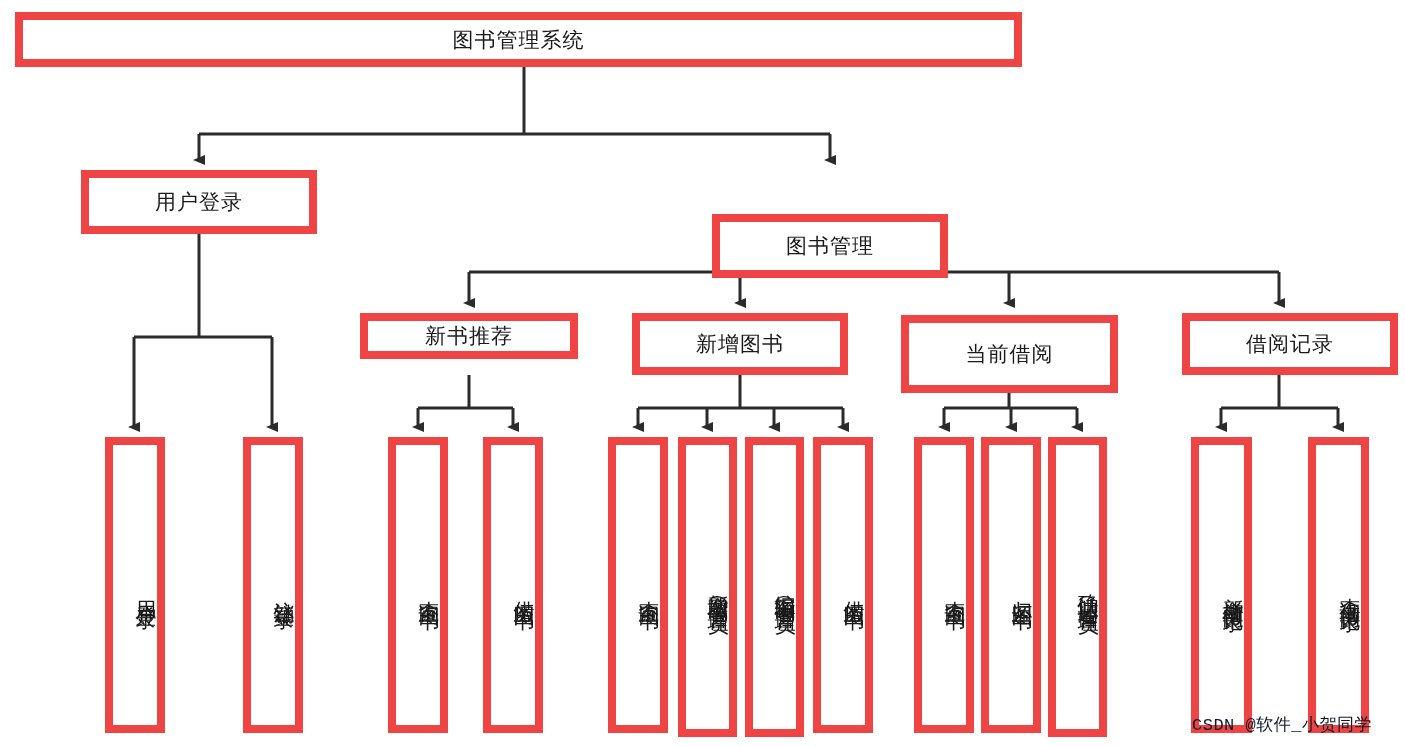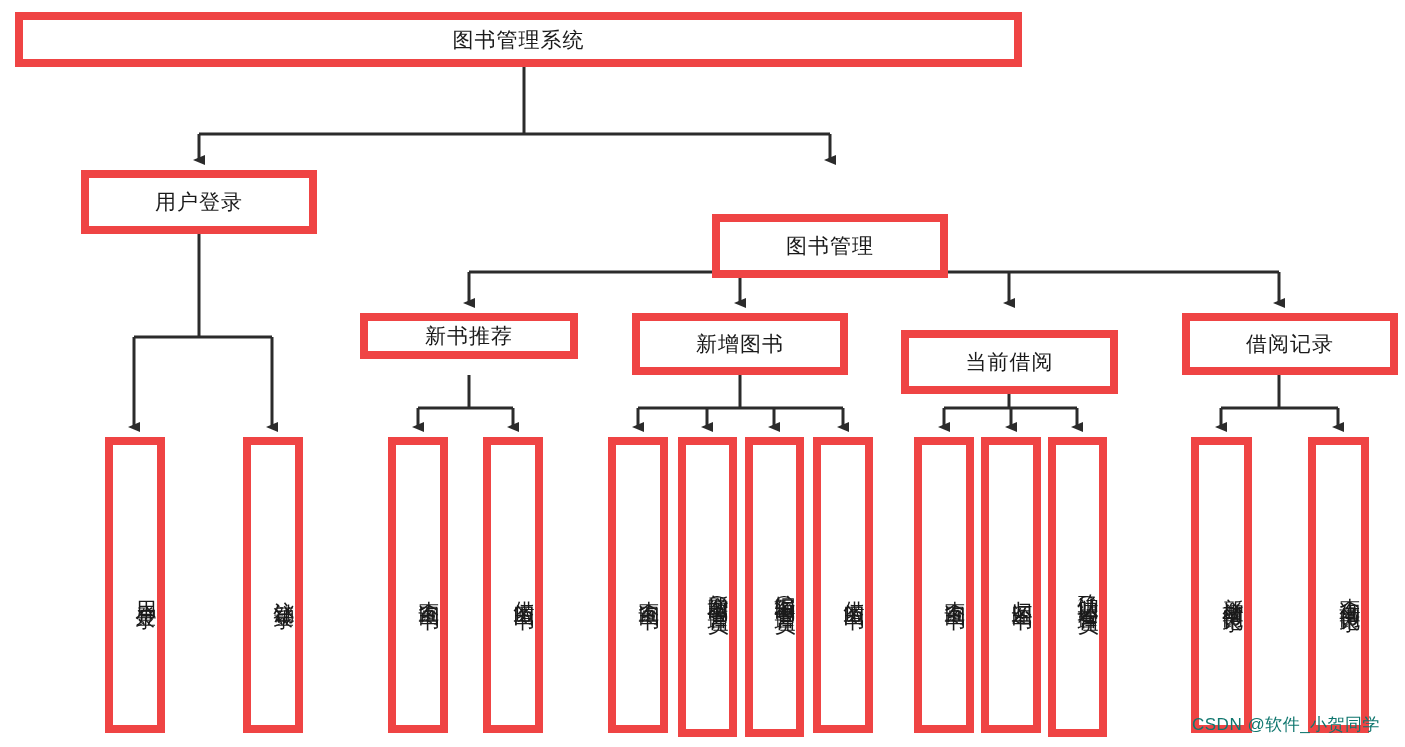--- a/index.html
+++ b/index.html
@@ -48,23 +48,24 @@
     justify-content: center;
     padding-top: 10px;
     line-height: 1.05;
   }
   .node.vertical.toptext {
     padding-top: 6px;
   }
   .watermark {
     position: absolute;
     font-size: 17px;
-    color: #0f766e;
+    color: #0f172a;
     white-space: nowrap;
     letter-spacing: 0.5px;
+    font-family: Liberation Mono, monospace;
   }
 </style>
 </head>
 <body>
 
 <div id="canvas">
 
   <svg class="edges" viewBox="0 0 1405 747">
     <defs>
       <marker id="arrow" markerWidth="12" markerHeight="12" refX="5" refY="6" orient="auto" markerUnits="userSpaceOnUse">
@@ -115,21 +116,21 @@
     </g>
   </svg>
 
   <div class="node horizontal" style="left: 15px; top: 12px; width: 1007px; height: 55px;">图书管理系统</div>
 
   <div class="node horizontal" style="left: 81px; top: 170px; width: 236px; height: 64px;">用户登录</div>
   <div class="node horizontal" style="left: 712px; top: 170px; width: 236px; height: 64px; margin-top: 44px;">图书管理</div>
 
   <div class="node horizontal" style="left: 360px; top: 313px; width: 218px; height: 46px;">新书推荐</div>
   <div class="node horizontal" style="left: 632px; top: 313px; width: 216px; height: 62px;">新增图书</div>
-  <div class="node horizontal" style="left: 901px; top: 330px; width: 217px; height: 64px;">当前借阅</div>
+  <div class="node horizontal" style="left: 901px; top: 315px; width: 217px; height: 78px;">当前借阅</div>
   <div class="node horizontal" style="left: 1171px; top: 313px; width: 216px; height: 62px; margin-left: 11px;">借阅记录</div>
 
   <div class="node vertical" style="left: 105px; top: 437px; width: 60px; height: 296px;">用户登录</div>
   <div class="node vertical" style="left: 243px; top: 437px; width: 60px; height: 296px;">注销登录</div>
   <div class="node vertical" style="left: 388px; top: 437px; width: 60px; height: 296px;">查询图书</div>
   <div class="node vertical" style="left: 483px; top: 437px; width: 60px; height: 296px;">借阅图书</div>
   <div class="node vertical" style="left: 608px; top: 437px; width: 60px; height: 296px;">查询图书</div>
   <div class="node vertical toptext" style="left: 678px; top: 437px; width: 59px; height: 300px;">新增图书（管理员）</div>
   <div class="node vertical toptext" style="left: 745px; top: 437px; width: 59px; height: 300px;">编辑图书（管理员）</div>
   <div class="node vertical" style="left: 813px; top: 437px; width: 60px; height: 296px;">借阅图书</div>

